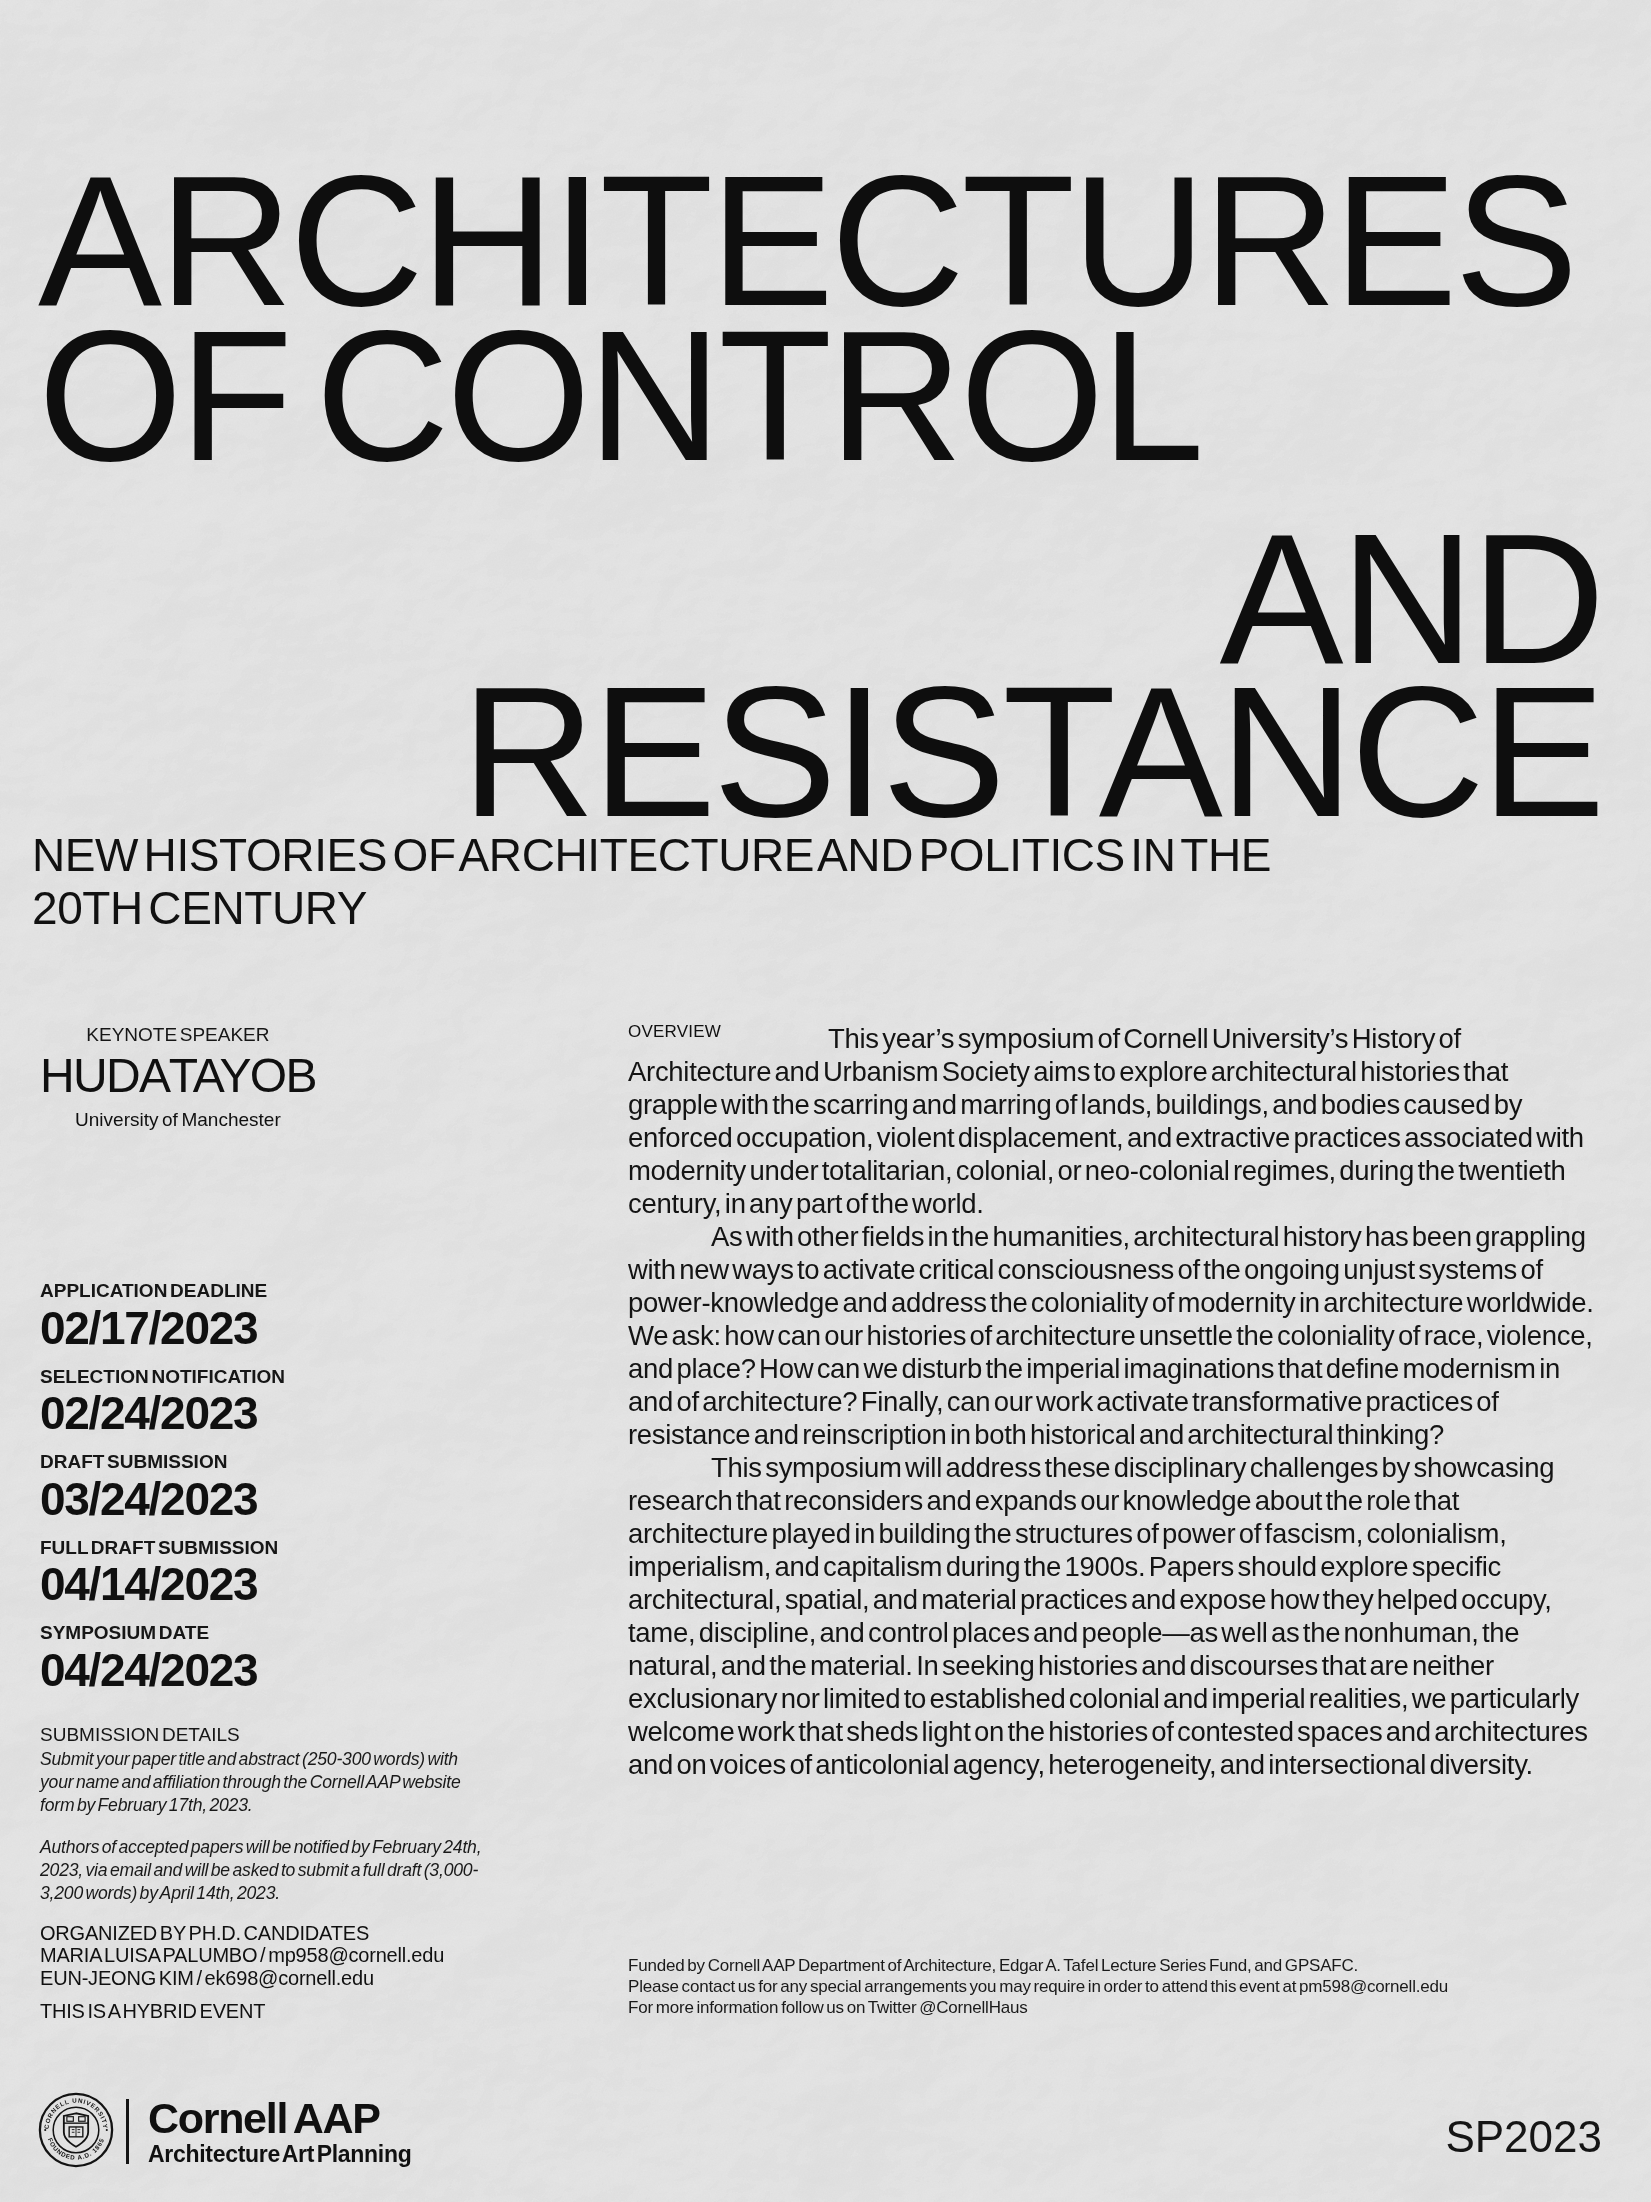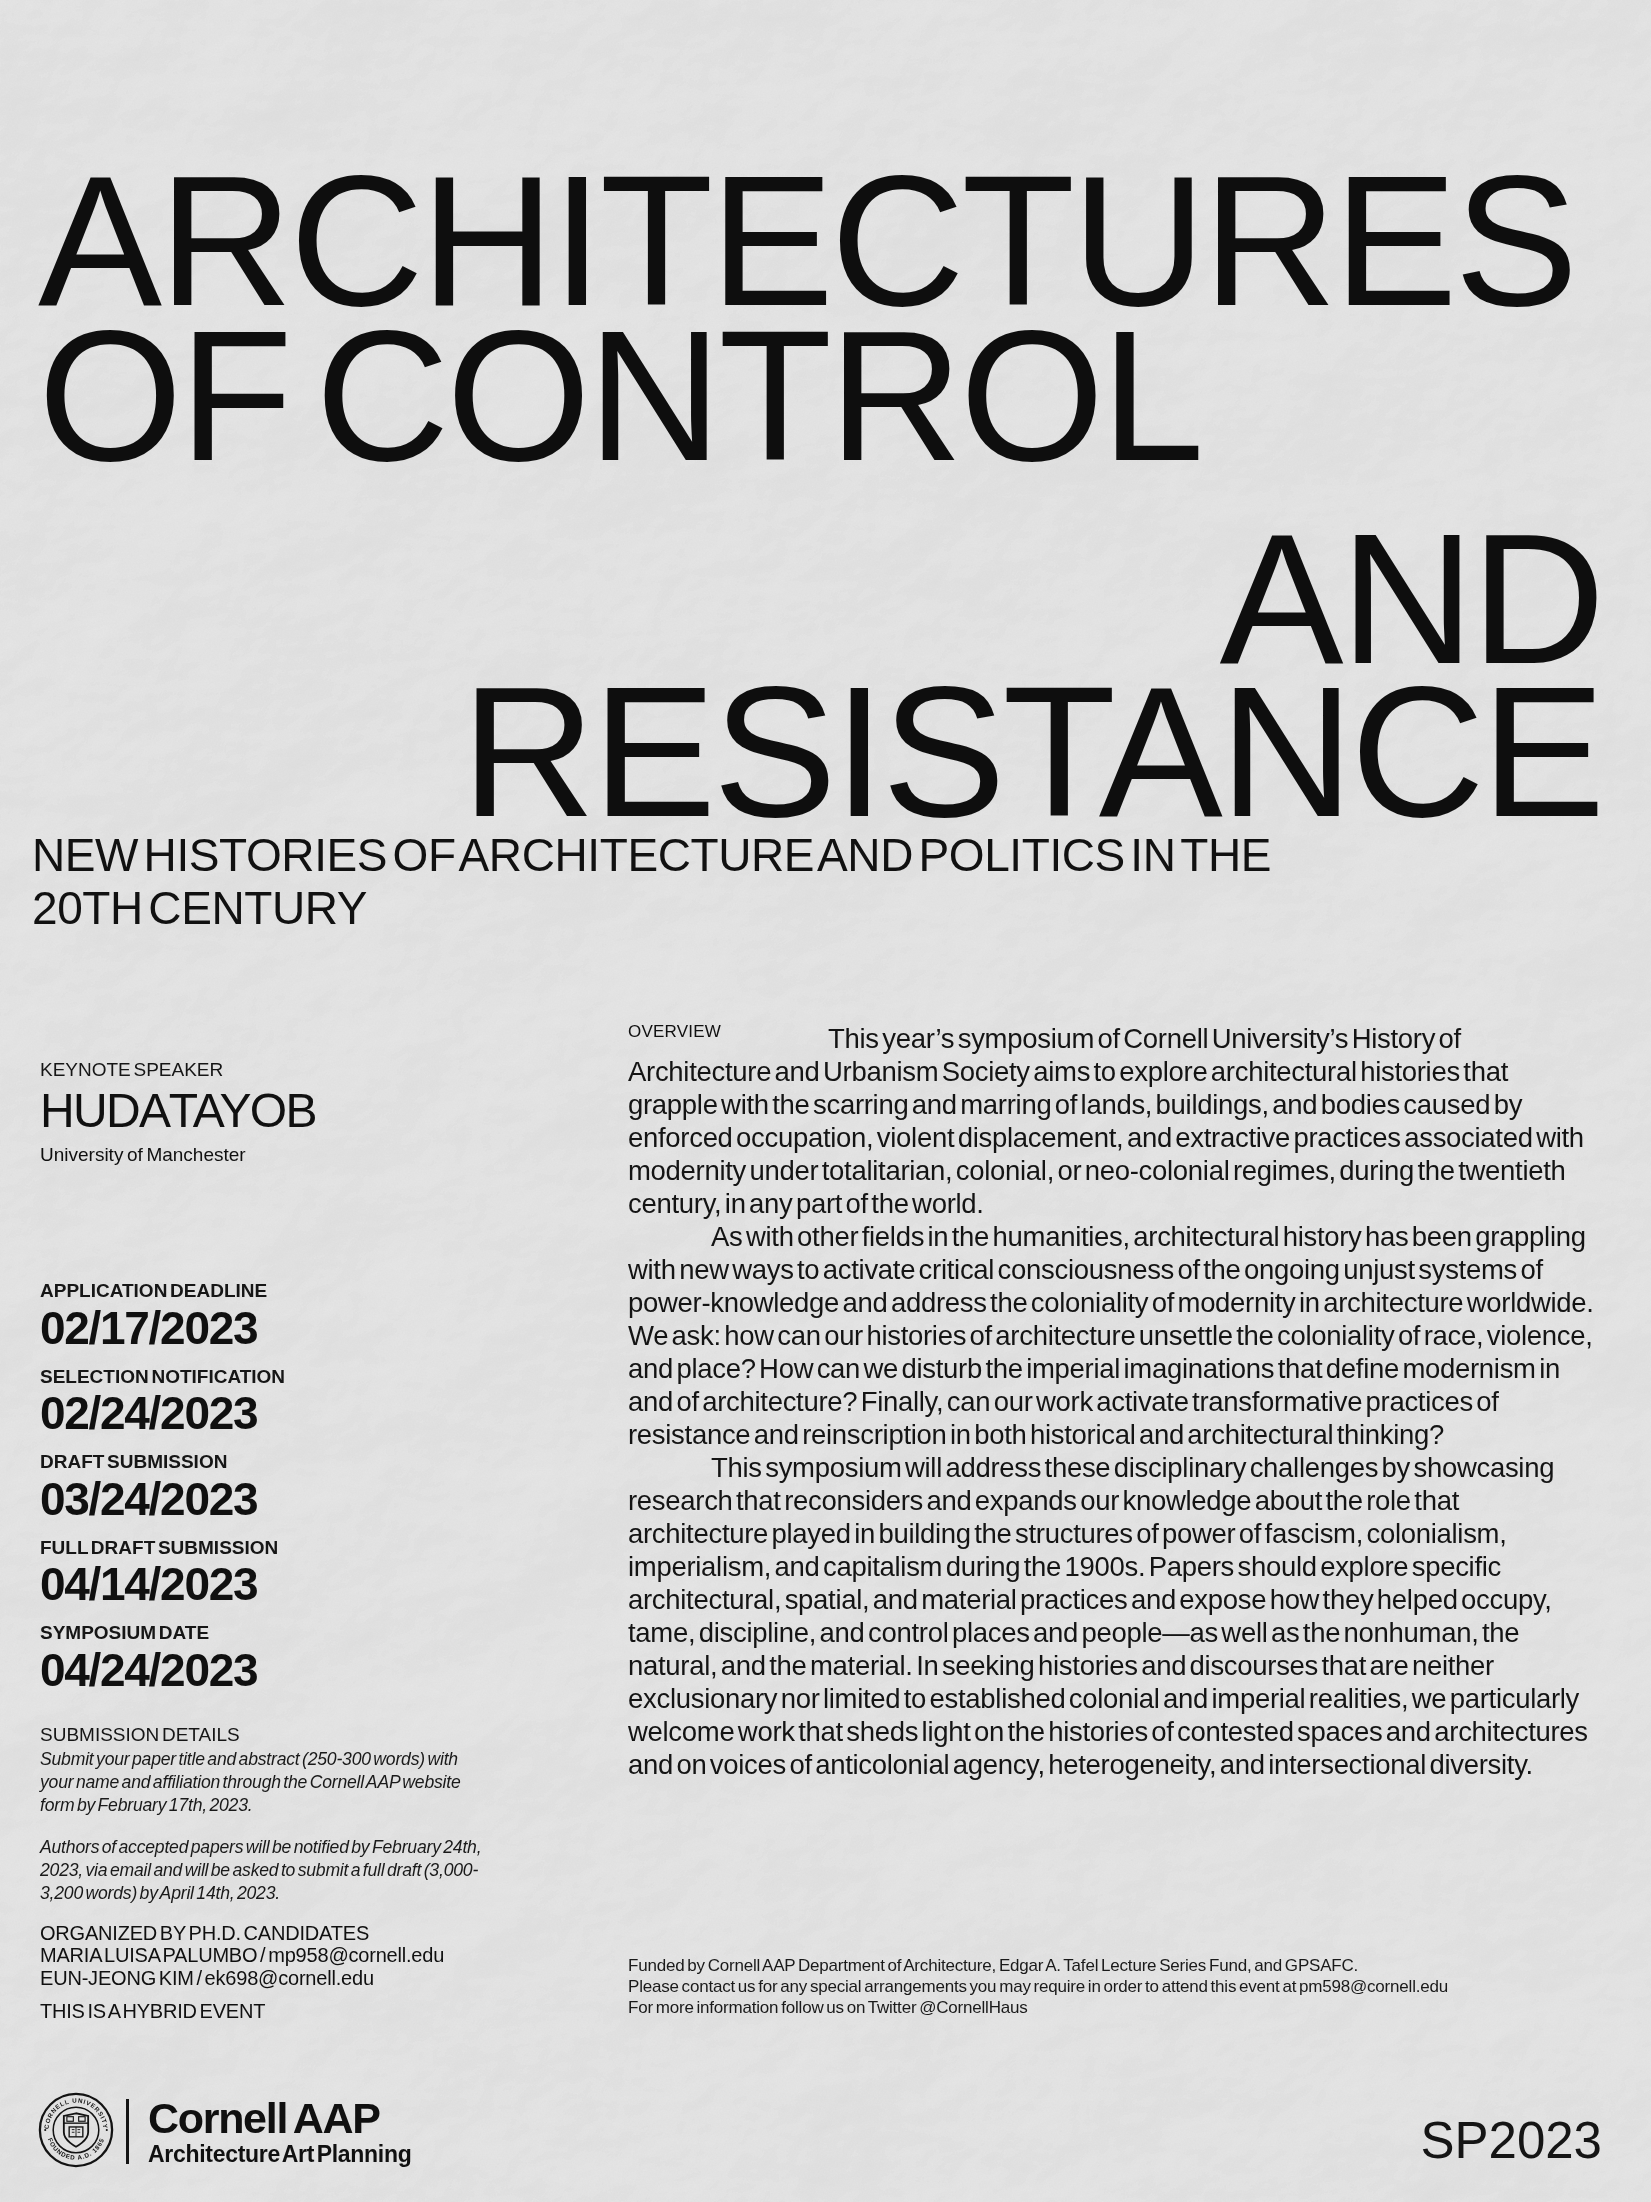--- a/index.html
+++ b/index.html
@@ -20,21 +20,21 @@
   .t2{left:38px;top:303px;word-spacing:-22.4px;}
   .t3{right:50px;top:506px;}
   .t4{right:50px;top:659px;}
 
   
   .subtitle{position:absolute;left:32px;top:829px;font-size:46px;line-height:53px;
             letter-spacing:-0.4px;word-spacing:-6.9px;white-space:nowrap;color:#111;}
 
   
   .small-label{font-size:19px;line-height:20.6px;letter-spacing:0;word-spacing:-2.6px;color:#161616;}
-  .keynote{position:absolute;left:40px;top:1060px;}
+  .keynote{position:absolute;left:40px;top:1025px;text-align:center;}
   .keynote .name{margin-top:6.9px;font-size:48px;line-height:48px;letter-spacing:-1.7px;word-spacing:-8.6px;white-space:nowrap;}
   .keynote .affil{margin-top:8.6px;font-size:19px;line-height:22.4px;word-spacing:-1.7px;}
 
   .schedule{position:absolute;left:40px;top:1281px;font-weight:bold;}
   .date-item{margin-bottom:12px;}
   .date-item .val{font-size:46px;line-height:53px;letter-spacing:-1.3px;white-space:nowrap;}
 
   .submission{position:absolute;left:40px;top:1722px;}
   .submission .heading{font-size:19px;line-height:26px;word-spacing:-2.6px;}
   .sub-par{margin-top:0;font-style:italic;}
@@ -54,21 +54,21 @@
 
   .footnotes{position:absolute;left:628px;top:1955px;}
   .foot-line{font-size:17px;line-height:21px;letter-spacing:-0.2px;word-spacing:-1.7px;white-space:nowrap;color:#1a1a1a;}
 
   
   .seal{position:absolute;left:38px;top:2092px;width:76px;height:76px;}
   .logo-divider{position:absolute;left:126px;top:2099px;width:3px;height:65px;background:#131313;}
   .wordmark{position:absolute;left:148px;top:2096px;}
   .wordmark .wm-title{font-size:43px;line-height:45px;font-weight:700;letter-spacing:-1.3px;word-spacing:-3.4px;white-space:nowrap;}
   .wordmark .wm-sub{font-size:23px;line-height:26px;font-weight:700;letter-spacing:-0.3px;word-spacing:-3.4px;white-space:nowrap;}
-  .term{position:absolute;right:50px;top:2115px;font-size:51px;line-height:1;font-weight:400;letter-spacing:0;white-space:nowrap;color:#151515;}
+  .term{position:absolute;right:50px;top:2115px;font-size:44px;line-height:1;font-weight:400;letter-spacing:0;white-space:nowrap;color:#151515;}
 </style>
 </head>
 <body>
 
 <div class="poster">
 
   <svg class="bg" width="1652" height="2203" aria-hidden="true" viewBox="0 0 1920 2560">
     <defs>
       <filter id="crumple" x="0%" y="0%" width="100%" height="100%">
         <feTurbulence type="fractalNoise" baseFrequency="0.0042 0.0051" numOctaves="5" seed="11" result="n"></feTurbulence>

